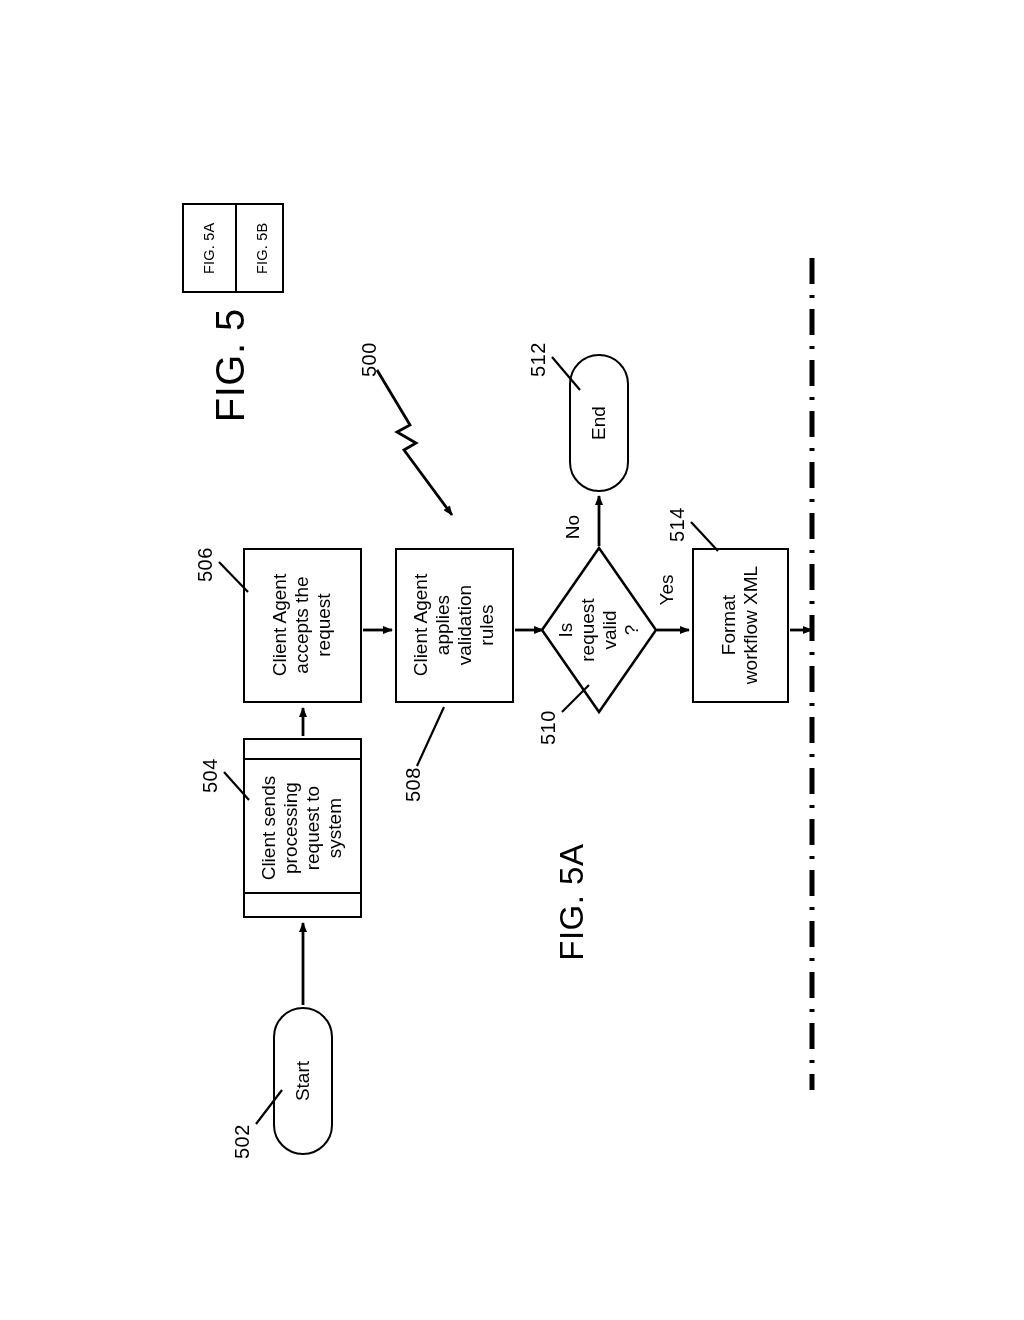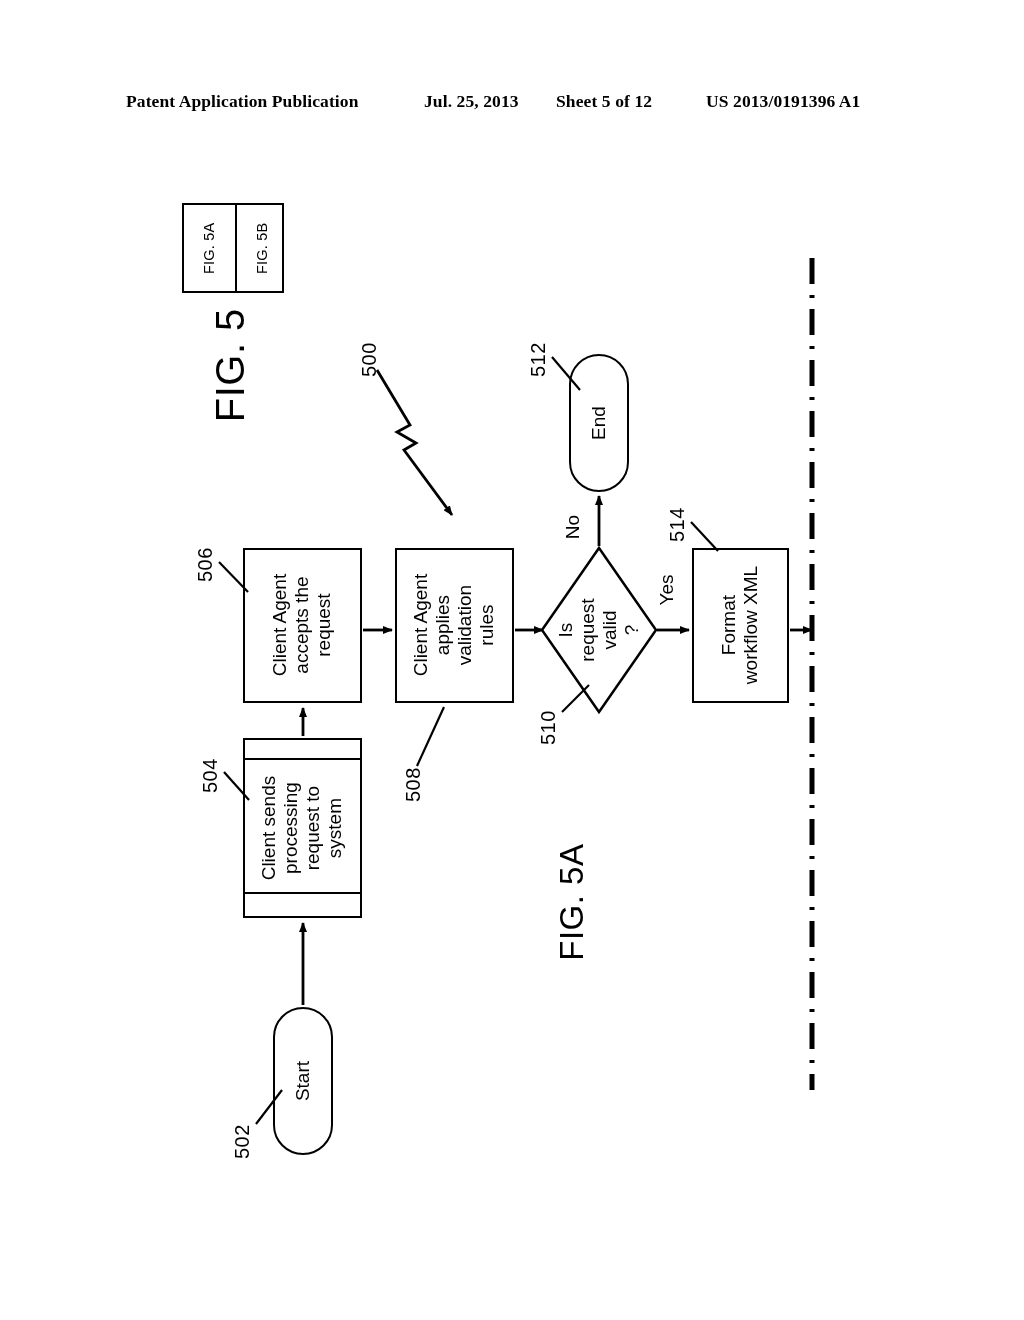--- a/index.html
+++ b/index.html
@@ -202,26 +202,20 @@
   #connectors polyline {
     stroke: #000;
     fill: none;
   }
 </style>
 </head>
 <body>
 
 <div id="page">
 
-  <div id="header">
-    <span class="h-pub">Patent Application Publication</span>
-    <span class="h-date">Jul. 25, 2013</span>
-    <span class="h-sheet">Sheet 5 of 12</span>
-    <span class="h-num">US 2013/0191396 A1</span>
-  </div>
 
   <div id="index-box">
     <div class="cell">
       <span class="rot">FIG. 5A</span>
     </div>
     <div class="cell">
       <span class="rot">FIG. 5B</span>
     </div>
   </div>
 

